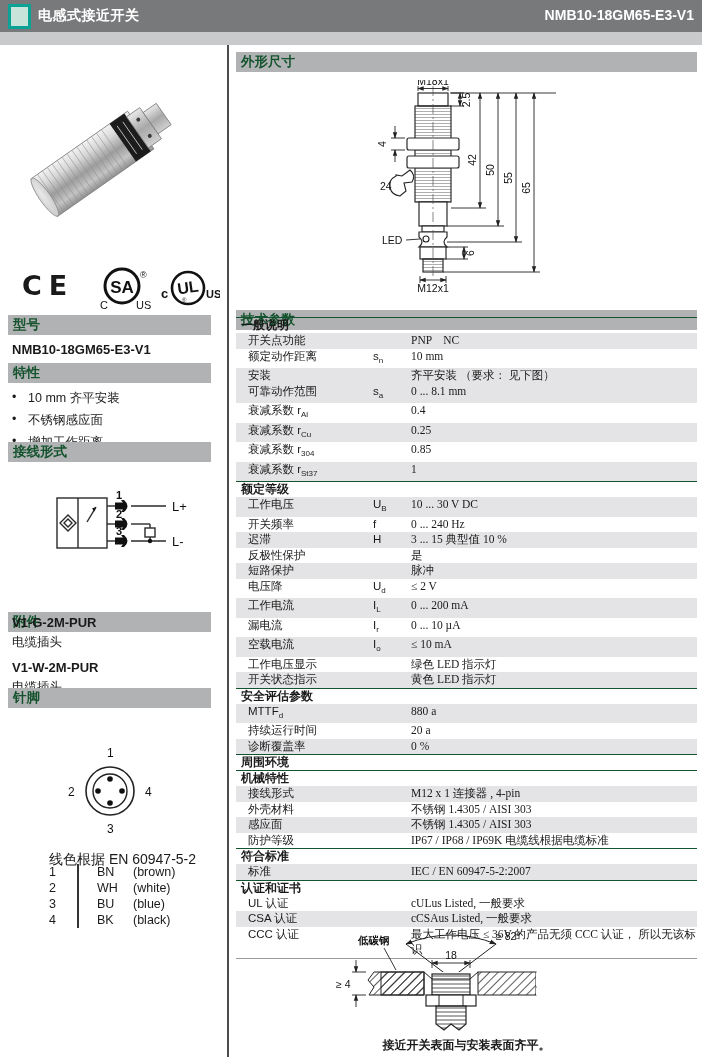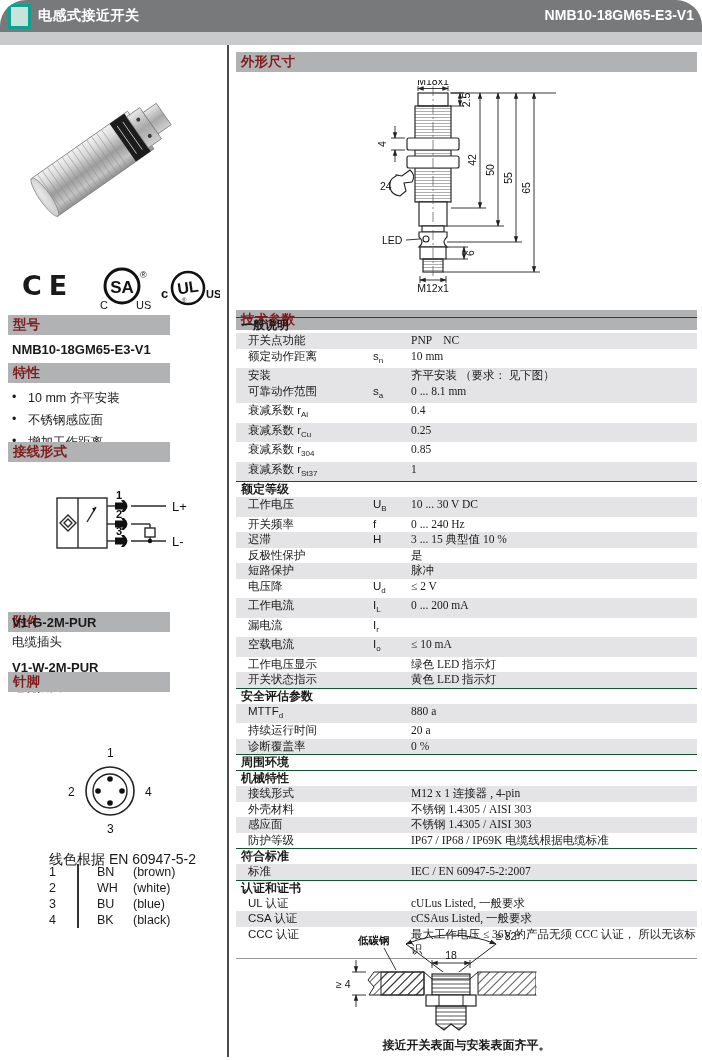--- a/index.html
+++ b/index.html
@@ -1,27 +1,27 @@
 <!DOCTYPE html>
 <html><head>
 <meta charset="utf-8">
 <style>
   html,body{margin:0;padding:0;background:#fff;}
   #page{position:relative;width:702px;height:1060px;background:#fff;
-        font-family:"Liberation Sans","DejaVu Sans",sans-serif;color:#1a1a1a;overflow:hidden;border-radius:26px;}
+        font-family:"Liberation Sans","DejaVu Sans",sans-serif;color:#1a1a1a;overflow:hidden;}
   
   .topbar{position:absolute;left:0;top:0;width:702px;height:32px;background:#78797b;}
   .logo-sq{position:absolute;left:8px;top:4px;width:17px;height:19px;background:#c8e4da;border:3px solid #0aa295;}
   .topbar .ttl{position:absolute;left:38px;top:7px;font-size:14px;font-weight:bold;color:#fff;letter-spacing:.5px;}
   .topbar .mdl{position:absolute;right:8px;top:7px;font-size:14px;font-weight:bold;color:#fff;}
   .substrip{position:absolute;left:0;top:32px;width:702px;height:13px;background:#c9cacb;}
   .vdivider{position:absolute;left:227px;top:45px;width:2px;height:1012px;background:#4c4c4c;}
   
-  .secbar{position:absolute;background:#b1b2b4;height:20px;line-height:20px;font-size:13.5px;font-weight:bold;padding-left:5px;box-sizing:border-box;color:#7f1d1d;}
-  .lbar{left:8px;width:162px;}
+  .secbar{position:absolute;background:#b1b2b4;height:20px;line-height:20px;font-size:13.5px;font-weight:bold;padding-left:5px;box-sizing:border-box;color:#14532d;}
+  .lbar{left:8px;width:203px;}
   .rbar{left:236px;width:461px;}
   
   .model-val{position:absolute;left:12px;top:342px;font-size:13px;font-weight:bold;}
   .features{position:absolute;left:12px;top:390px;font-size:12.5px;}
   .features .fi{display:flex;margin-bottom:5px;}
   .features .fi .b{width:16px;}
   .acc{position:absolute;left:12px;font-size:12.5px;}
   .acc .am{font-weight:bold;font-size:13px;}
   .wirenote{position:absolute;left:49px;top:843px;font-size:14px;margin-top:8px;}
   .pintable{position:absolute;left:8px;top:864px;font-size:12.5px;}
@@ -185,21 +185,21 @@
   </svg>
 
   <div class="secbar lbar" style="top:612px;">附件</div>
   <div class="acc" style="top:615px;">
       <div class="am">V1-G-2M-PUR</div>
       <div style="margin: 4px 0px 9px;">电缆插头</div>
       <div class="am">V1-W-2M-PUR</div>
       <div style="margin: 4px 0px 9px;">电缆插头</div>
     </div>
 
-  <div class="secbar lbar" style="top:672px;">针脚</div>
+  <div class="secbar lbar" style="top:688px;">针脚</div>
   <svg style="position:absolute;left:28px;top:745px;" width="165" height="92" viewBox="0 0 165 92">
     <circle cx="82" cy="46" r="24" fill="none" stroke="#222" stroke-width="1.6"></circle>
     <circle cx="82" cy="46" r="17" fill="none" stroke="#222" stroke-width="1.4"></circle>
     <g fill="#111">
       <circle cx="82" cy="34" r="2.8"></circle>
         <circle cx="70" cy="46" r="2.8"></circle>
       <circle cx="94" cy="46" r="2.8"></circle>
         <circle cx="82" cy="58" r="2.8"></circle>
     </g>
     <g font-size="12" fill="#111">
@@ -387,20 +387,21 @@
         <span class="sv">≤ 2 V</span>
       </div>
       <div class="spec-row shade">
         <span class="sl">工作电流</span>
         <span class="ss">I<sub>L</sub></span>
         <span class="sv">0 ... 200 mA</span>
       </div>
       <div class="spec-row">
         <span class="sl">漏电流</span>
         <span class="ss">I<sub>r</sub></span>
+        <span class="sv">0 ... 10 µA</span>
       </div>
       <div class="spec-row shade">
         <span class="sl">空载电流</span>
         <span class="ss">I<sub>o</sub></span>
         <span class="sv">≤ 10 mA</span>
       </div>
       <div class="spec-row">
         <span class="sl">工作电压显示</span>
         <span class="ss"></span>
         <span class="sv">绿色 LED 指示灯</span>

